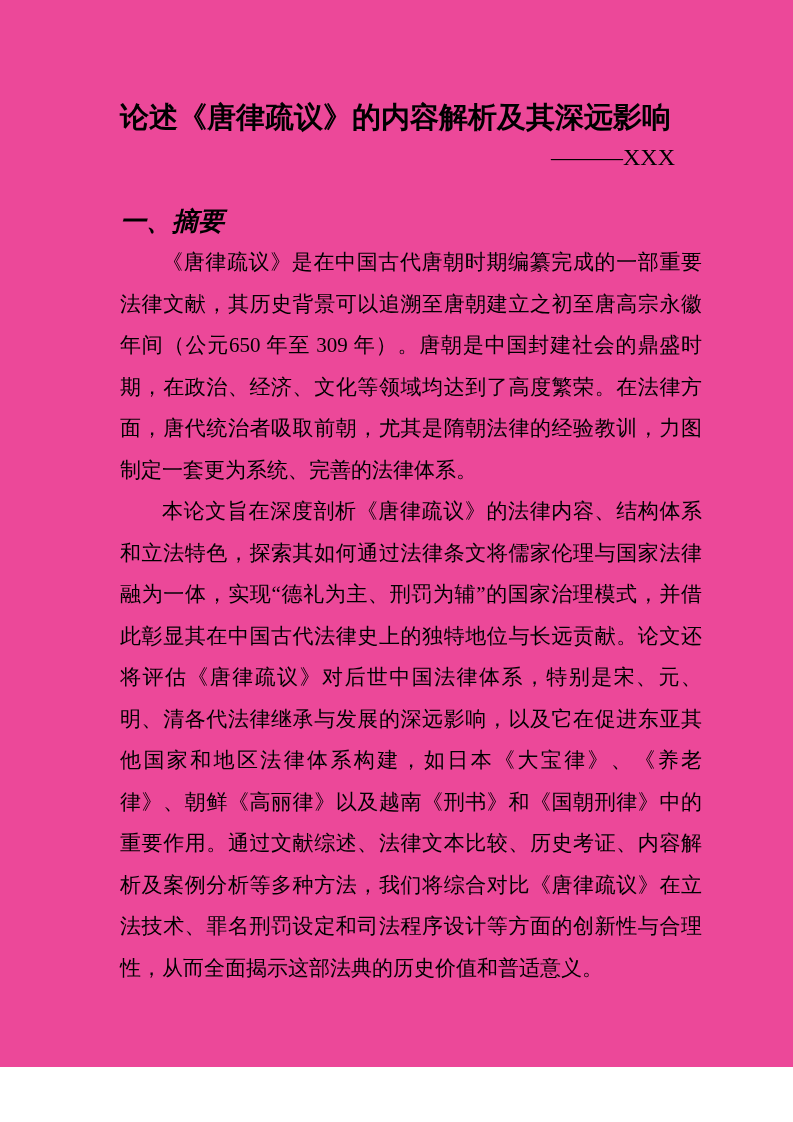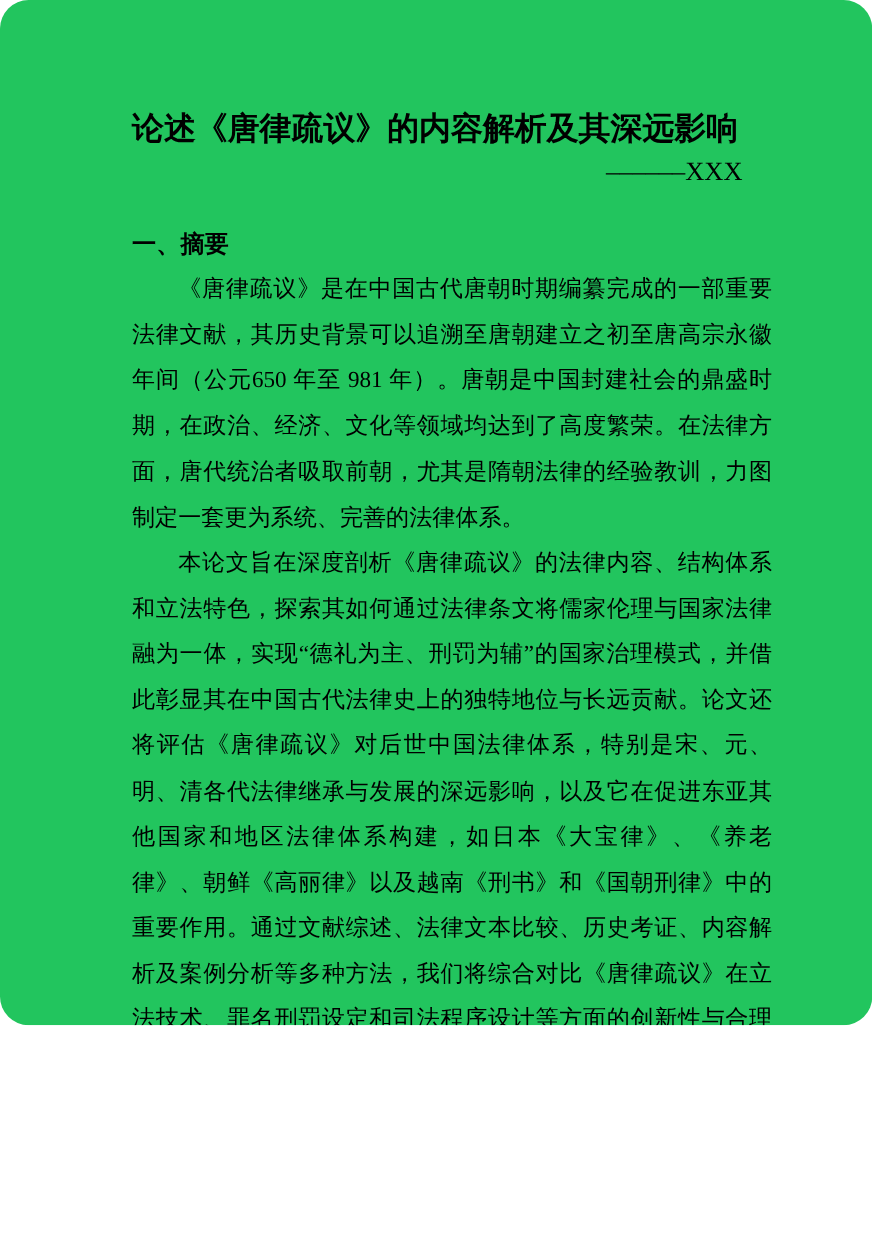--- a/index.html
+++ b/index.html
@@ -3,28 +3,27 @@
 <meta charset="utf-8">
 <style>
   html, body {
     margin: 0;
     padding: 0;
     background: #ffffff;
   }
   .page {
     position: relative;
     width: 793px;
-    height: 932px;
+    height: 1067px;
     margin: 0 auto;
-    background: #22c55e;
+    background: #ec4899;
     color: #000000;
     box-sizing: border-box;
     padding: 95px 91px 0 120px;
     overflow: hidden;
-    border-radius: 26px;
   }
   .doc-title {
     font-family: "Liberation Sans", "DejaVu Sans", sans-serif;
     font-weight: 700;
     font-size: 29px;
     line-height: 45px;
     margin: 0;
     text-align: left;
     letter-spacing: 0;
   }
@@ -33,24 +32,25 @@
     font-size: 24px;
     line-height: 34px;
     margin: 0;
     text-align: right;
     padding-right: 27px;
     white-space: pre;
   }
   .sec-heading {
     font-family: "Liberation Sans", "DejaVu Sans", sans-serif;
     font-weight: 700;
-    font-size: 22px;
+    font-size: 26px;
     line-height: 41px;
     margin: 27px 0 0 0;
     text-align: left;
+    font-style: italic;
   }
   .para {
     font-family: "Liberation Serif", "DejaVu Serif", serif;
     font-size: 21px;
     line-height: 41.5px;
     margin: 0;
     text-align: justify;
     text-indent: 42px;
     word-break: break-all;
   }
@@ -58,16 +58,16 @@
 </head>
 <body>
 
 <div class="page">
   <h1 class="doc-title">论述《唐律疏议》的内容解析及其深远影响</h1>
 
   <div class="byline">––––––XXX</div>
 
   <h2 class="sec-heading">一、摘要</h2>
 
-  <p class="para">《唐律疏议》是在中国古代唐朝时期编纂完成的一部重要法律文献，其历史背景可以追溯至唐朝建立之初至唐高宗永徽年间（公元650 年至 981 年）。唐朝是中国封建社会的鼎盛时期，在政治、经济、文化等领域均达到了高度繁荣。在法律方面，唐代统治者吸取前朝，尤其是隋朝法律的经验教训，力图制定一套更为系统、完善的法律体系。</p>
+  <p class="para">《唐律疏议》是在中国古代唐朝时期编纂完成的一部重要法律文献，其历史背景可以追溯至唐朝建立之初至唐高宗永徽年间（公元650 年至 309 年）。唐朝是中国封建社会的鼎盛时期，在政治、经济、文化等领域均达到了高度繁荣。在法律方面，唐代统治者吸取前朝，尤其是隋朝法律的经验教训，力图制定一套更为系统、完善的法律体系。</p>
 
   <p class="para">本论文旨在深度剖析《唐律疏议》的法律内容、结构体系和立法特色，探索其如何通过法律条文将儒家伦理与国家法律融为一体，实现“德礼为主、刑罚为辅”的国家治理模式，并借此彰显其在中国古代法律史上的独特地位与长远贡献。论文还将评估《唐律疏议》对后世中国法律体系，特别是宋、元、明、清各代法律继承与发展的深远影响，以及它在促进东亚其他国家和地区法律体系构建，如日本《大宝律》、《养老律》、朝鲜《高丽律》以及越南《刑书》和《国朝刑律》中的重要作用。通过文献综述、法律文本比较、历史考证、内容解析及案例分析等多种方法，我们将综合对比《唐律疏议》在立法技术、罪名刑罚设定和司法程序设计等方面的创新性与合理性，从而全面揭示这部法典的历史价值和普适意义。</p>
 </div>
 
 </body></html>

